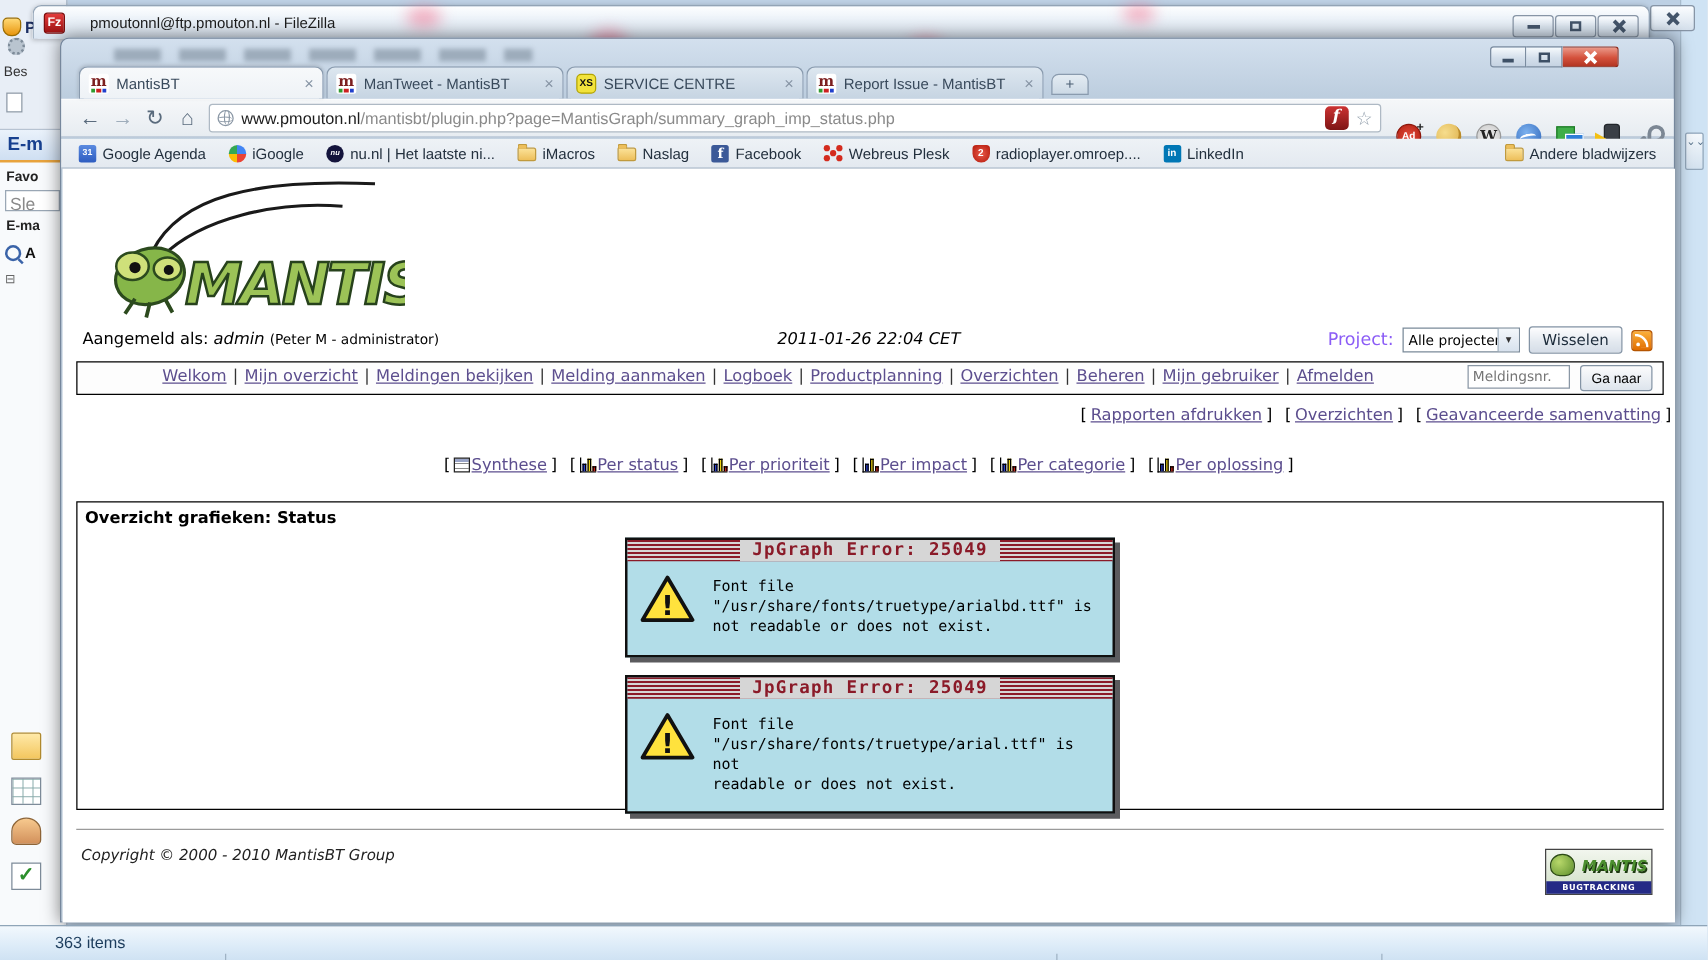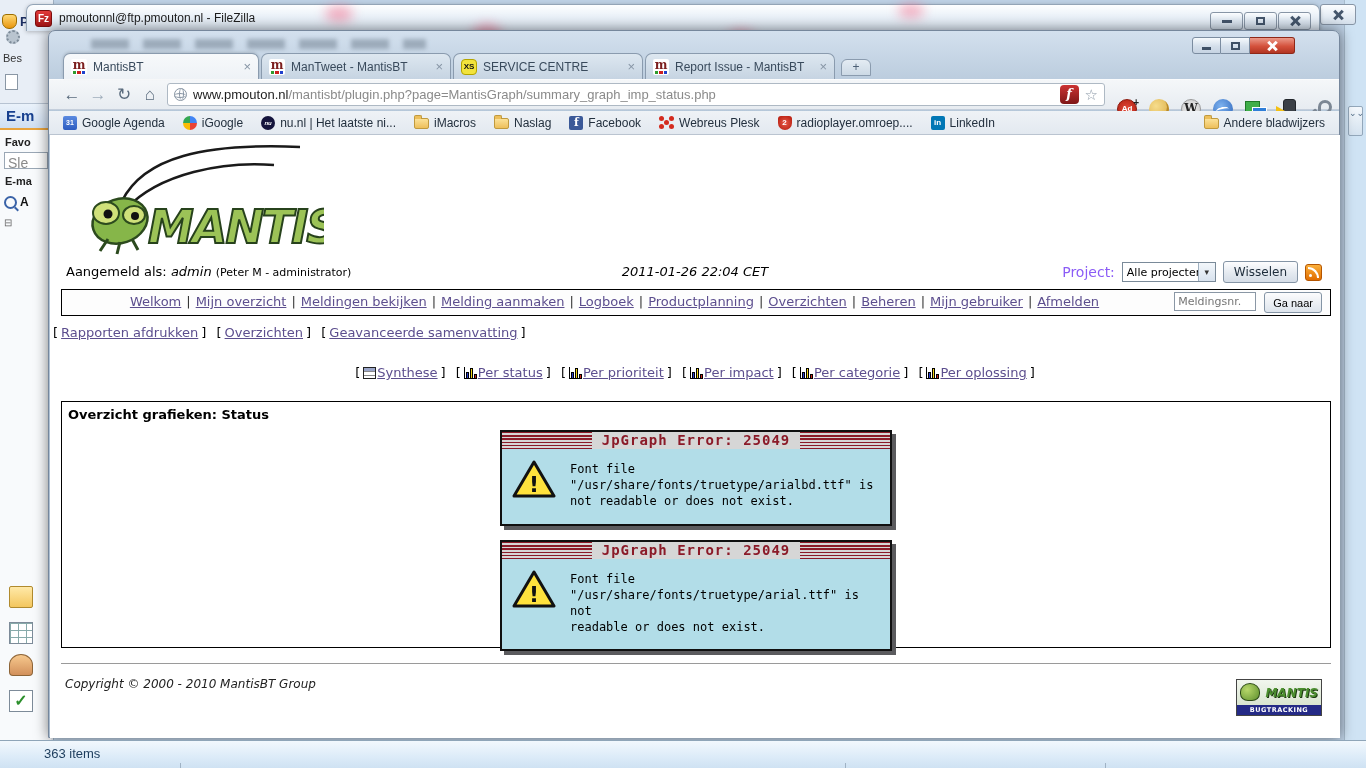--- a/index.html
+++ b/index.html
@@ -29,21 +29,21 @@
       border:1px solid #7d8b99;}
   .mp-people { top:550px; border-radius:50% 50% 4px 4px; background:linear-gradient(#f7c98e,#d2905b); border:1px solid #8d6437;}
   .mp-check { top:586px; background:#fff; border:1px solid #7d8b99; color:#2c8f2c; font-weight:bold; font-size:16px; text-align:center; line-height:20px;}
 
   .right-sliver { position:absolute; right:0; top:0; width:22px; height:768px; background:#cfe3f4; z-index:1; border-left:1px solid #a8bccd;}
   .sliver-scroll { position:absolute; right:3px; top:106px; width:15px; height:30px; background:linear-gradient(#f4f8fc,#d4e2ef); border:1px solid #93a7ba; border-radius:2px; color:#55708a; font-size:9px; text-align:center; line-height:13px;}
 
   
   .fz-bar { position:absolute; left:26px; top:4px; width:1294px; height:27px; z-index:2;
     background:linear-gradient(#fdfeff,#eaf1f8 45%,#dbe6f2); border:1px solid #93a4b6; border-bottom:none; border-radius:7px 7px 0 0;
-    display:flex; align-items:center; padding:0 8px; box-shadow:0 1px 4px rgba(0,0,0,.25);}
+    display:flex; align-items:center; padding:0 8px; box-shadow:0 1px 4px rgba(0,0,0,.25);gap:13px;}
   .fz-ico { width:17px; height:17px; background:linear-gradient(#e23b3b,#a01414); border:1px solid #7c0e0e; border-radius:3px; color:#fff; font-weight:bold; font-size:10px; text-align:center; line-height:16px; margin-right:7px;}
   .fz-title { font-size:12px; color:#1c1c1c;}
   .winbtn { position:absolute; top:7px; height:18px; width:33px; border:1px solid #8795a6; border-radius:3px;
     background:linear-gradient(#fbfdff,#dde7f1 50%,#cfdbe8); display:flex; align-items:center; justify-content:center;}
   .winbtn .bar { width:10px; height:3px; background:#44556b;}
   .winbtn .box { width:9px; height:8px; border:2px solid #44556b;}
   .winbtn .x { position:relative; width:10px; height:10px;}
   .winbtn .x::before,.winbtn .x::after { content:""; position:absolute; left:4px; top:-1px; width:3px; height:12px; background:#44556b;}
   .winbtn .x::before { transform:rotate(45deg);} .winbtn .x::after { transform:rotate(-45deg);}
   .behind-x { position:absolute; right:10px; top:4px; width:36px; height:21px; z-index:1; border:1px solid #8795a6; border-radius:3px;
@@ -148,21 +148,21 @@
   .rss-ico::before { content:""; position:absolute; left:3px; bottom:3px; width:3px; height:3px; background:#fff; border-radius:50%;}
   .rss-ico::after { content:""; position:absolute; left:2px; bottom:2px; width:9px; height:9px; border:2px solid #fff; border-left:none; border-bottom:none; border-radius:0 100% 0 0;}
 
   .mainnav { position:absolute; left:11px; top:154px; width:1270px; height:27px; border:1px solid #000; background:#fdfdfd;}
   .mainnav-links { position:absolute; left:0; top:4px; width:1105px; text-align:center; white-space:nowrap;}
   .nav-sep { color:#333; padding:0 5px;}
   .mainnav-right { position:absolute; right:8px; top:2px; display:flex; gap:8px; }
   .issue-input { width:82px; height:19px; border:1px solid #8a97a5; font-size:11px; padding:1px 3px; font-family:"DejaVu Sans",sans-serif; color:#333;}
   .btn-small { height:21px; border:1px solid #8494a5; border-radius:3px; background:linear-gradient(#fcfcfd,#dde4ec); font-size:11px; padding:0 8px;}
 
-  .submenu { position:absolute; left:0; top:190px; width:100%; text-align:left;}
+  .submenu { position:absolute; left:0; top:190px; width:100%; text-align:right;}
   .graphmenu { position:absolute; left:0; top:230px; width:100%; text-align:center;}
   .bracket { color:#000; padding:0 3px;}
   .gm-item { white-space:nowrap;}
   .table-ico { display:inline-block; width:13px; height:12px; vertical-align:-2px; margin-right:1px; border:1px solid #222;
     background:linear-gradient(90deg,#46578c 0 4px,#fff 4px), linear-gradient(#222 1px,transparent 1px) 0 0/100% 4px #fff;
     background:linear-gradient(#9aa5c8 0 3px, transparent 3px),
                repeating-linear-gradient(#fff 0 3px, #8a8a8a 3px 4px),
                #fff;}
   .chart-ico { display:inline-block; width:13px; height:12px; vertical-align:-2px; margin-right:1px; border-left:1px solid #000; border-bottom:1px solid #000; position:relative; background:#fff;}
   .chart-ico i { position:absolute; bottom:0; width:3px;}

